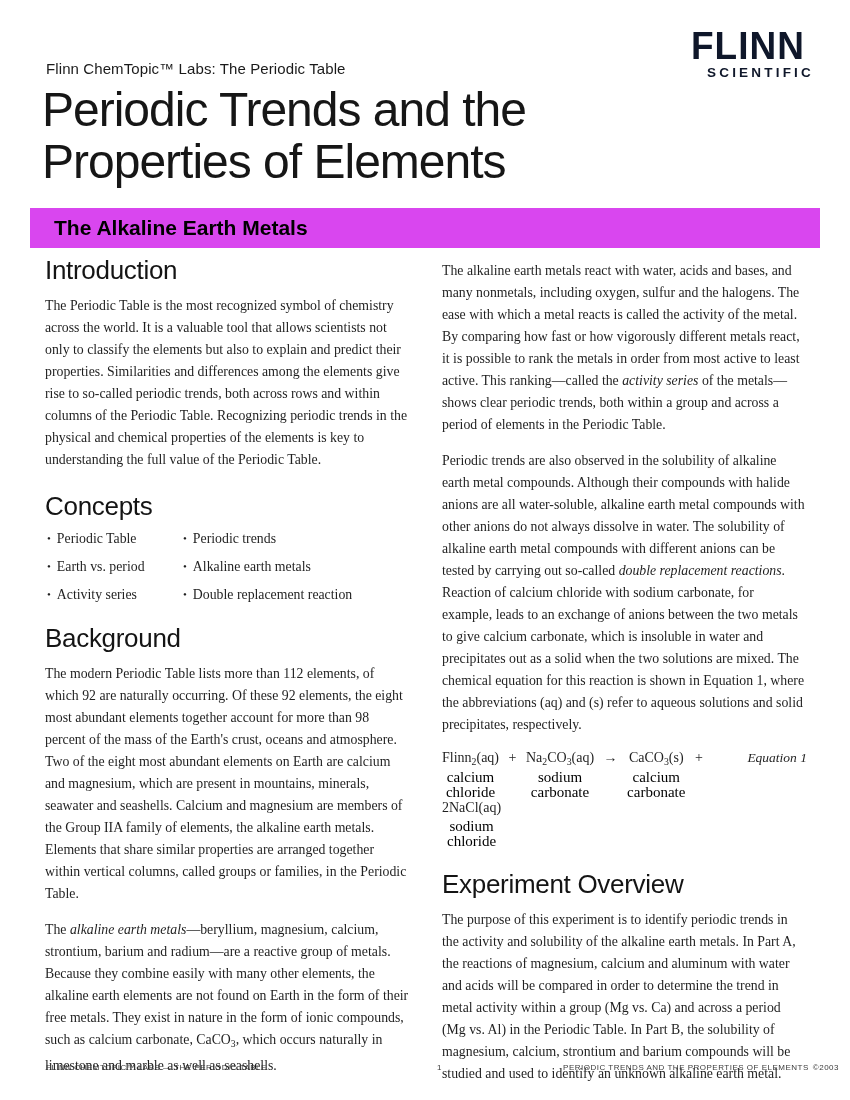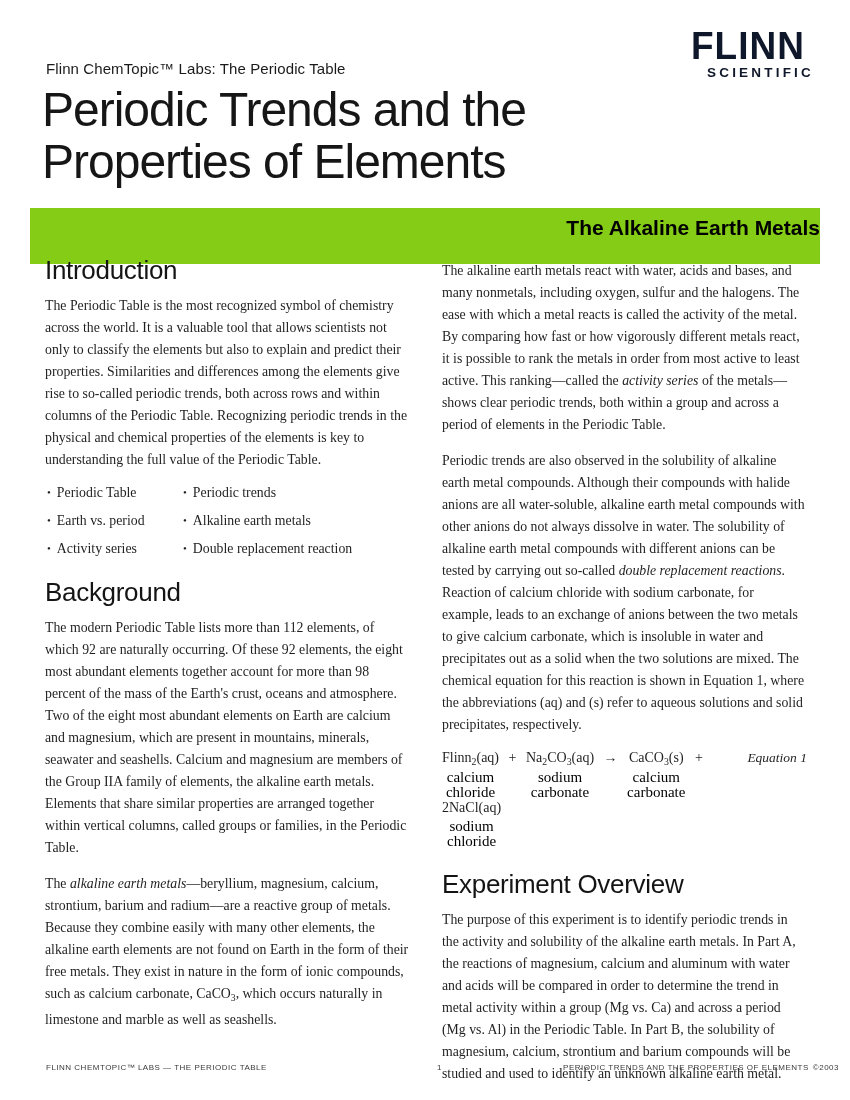--- a/index.html
+++ b/index.html
@@ -33,25 +33,25 @@
   }
   .title {
     position:absolute; left:42px; top:84px; margin:0;
     font-family:"Liberation Sans", sans-serif;
     font-weight:400; font-size:48px; line-height:52px;
     letter-spacing:-1px; color:#161616;
   }
   .title span { display:block; }
   
   .banner {
-    position:absolute; left:30px; top:208px; width:790px; height:56px;
-    background:#84cc16;
+    position:absolute; left:30px; top:208px; width:790px; height:40px;
+    background:#d946ef;
     font-family:"Liberation Sans", sans-serif;
     font-weight:bold; font-size:21px; color:#000;
-    line-height:40px; padding-left:24px; box-sizing:border-box;text-align:right;
+    line-height:40px; padding-left:24px; box-sizing:border-box;
   }
   
   .columns {
     position:absolute; left:45px; top:255px; width:762px;
     display:flex; gap:32px;
   }
   .col { flex:1; min-width:0; }
   .col.right { padding-top:5px; }
   h2 {
     margin:0 0 9px 0;
@@ -114,20 +114,21 @@
   <div class="banner">
     <span>The Alkaline Earth Metals</span>
   </div>
 
   <div class="columns">
 
     <div class="col left">
       <h2>Introduction</h2>
       <p>The Periodic Table is the most recognized symbol of chemistry across the world. It is a valuable tool that allows scientists not only to classify the elements but also to explain and predict their properties. Similarities and differences among the elements give rise to so-called periodic trends, both across rows and within columns of the Periodic Table. Recognizing periodic trends in the physical and chemical properties of the elements is key to understanding the full value of the Periodic Table.</p>
 
+      <h2 class="mt">Concepts</h2>
       <div class="concepts">
         <div class="concepts-row">
           <span class="concept-cell c-left">
             <span class="bullet">•</span>
             <span>Periodic Table</span>
           </span>
           <span class="concept-cell">
             <span class="bullet">•</span>
             <span>Periodic trends</span>
           </span>

